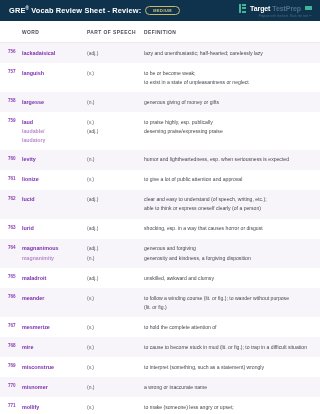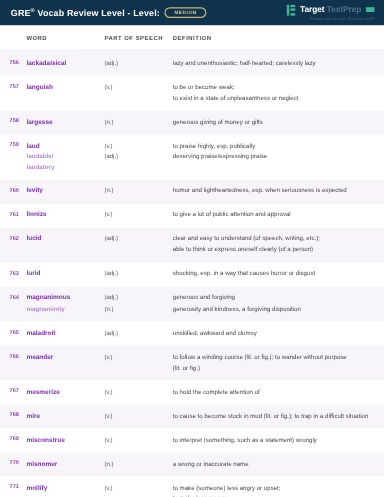--- a/index.html
+++ b/index.html
@@ -177,21 +177,21 @@
     font-size: 5.1px;
     line-height: 9px;
   }
   .sub-line { margin-top: 0.5px; }
 </style>
 </head>
 <body>
 
 <div class="topbar">
   <div class="topbar-title">
-    <span>GRE</span><sup>®</sup><span> Vocab Review Level - Level:</span>
+    <span>GRE</span><sup>®</sup><span> Vocab Review Sheet - Review:</span>
   </div>
   <span class="level-badge">MEDIUM</span>
 
   <div class="brand">
     <div class="brand-row">
       <span class="brand-mark">
         <span class="bm-bar bm-1"></span>
         <span class="bm-bar bm-2"></span>
         <span class="bm-bar bm-3"></span>
         <span class="bm-bar bm-4"></span>

